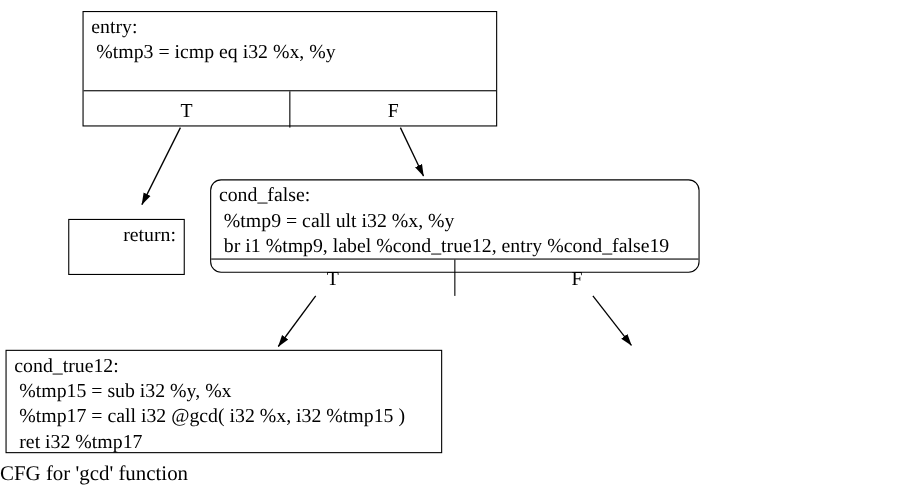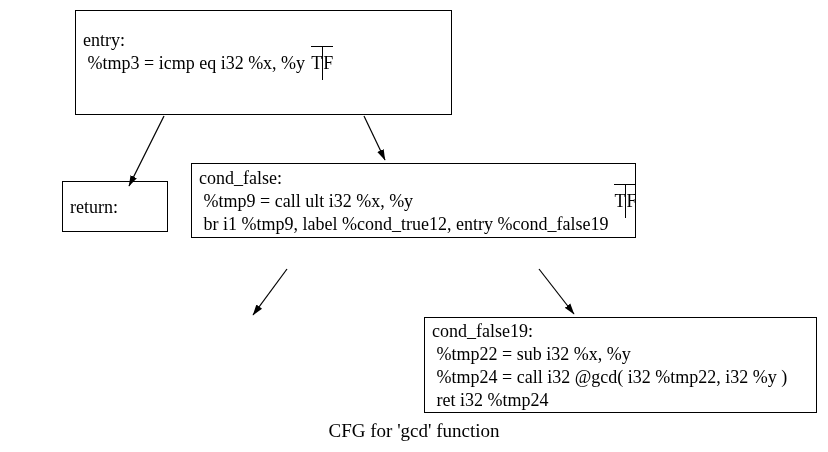--- a/index.html
+++ b/index.html
@@ -16,22 +16,21 @@
     font-size: 18px;
     color: #000000;
     overflow: hidden;
   }
   .node {
     position: absolute;
     box-sizing: border-box;
     background: #ffffff;
     border: 1.5px solid #000000;
     display: flex;
-    flex-direction: row;
-    align-items: center;
+    flex-direction: column;
   }
   .node .body {
     flex: 1;
     padding: 2px 6px 0 7px;
     overflow: visible;
   }
   .node .line {
     white-space: pre;
     line-height: 23px;
     height: 23px;
@@ -62,68 +61,67 @@
   }
   #edges line {
     stroke: #000000;
     stroke-width: 1.2;
   }
   .caption {
     position: absolute;
     left: 0;
     top: 419px;
     width: 828px;
-    text-align: center;
     font-size: 19px;
     line-height: 23px;
   }
 </style>
 </head>
 <body>
 
 <div id="canvas">
 
   <div class="node" style="left:75px; top:10px; width:377px; height:105px;">
     <div class="body" style="flex:none; height:69px;">
       <div class="line">entry:</div>
       <div class="line"> %tmp3 = icmp eq i32 %x, %y</div>
     </div>
     <div class="tf-row">
       <div class="tf-cell">T</div>
       <div class="tf-cell">F</div>
     </div>
   </div>
 
-  <div class="node" style="left:62px; top:181px; width:106px; height:51px;">
+  <div class="node" style="left:62px; top:199px; width:106px; height:51px;padding-left:42px;">
     <div class="body">
       <div class="line">return:</div>
     </div>
   </div>
 
-  <div class="node" style="left:191px; top:163px; width:445px; height:75px;">
+  <div class="node" style="left:191px; top:163px; width:445px; height:85px;border-radius:10px;">
     <div class="body" style="flex:none; height:69px;">
       <div class="line">cond_false:</div>
       <div class="line"> %tmp9 = call ult i32 %x, %y</div>
       <div class="line"> br i1 %tmp9, label %cond_true12, entry %cond_false19</div>
     </div>
     <div class="tf-row">
       <div class="tf-cell">T</div>
       <div class="tf-cell">F</div>
     </div>
   </div>
 
-
-  <div class="node" style="left:424px; top:317px; width:393px; height:96px;">
+  <div class="node" style="left:5px; top:318px; width:397px; height:94px;">
     <div class="body">
-      <div class="line">cond_false19:</div>
-      <div class="line"> %tmp22 = sub i32 %x, %y</div>
-      <div class="line"> %tmp24 = call i32 @gcd( i32 %tmp22, i32 %y )</div>
-      <div class="line"> ret i32 %tmp24</div>
+      <div class="line">cond_true12:</div>
+      <div class="line"> %tmp15 = sub i32 %y, %x</div>
+      <div class="line"> %tmp17 = call i32 @gcd( i32 %x, i32 %tmp15 )</div>
+      <div class="line"> ret i32 %tmp17</div>
     </div>
   </div>
+
 
   <svg id="edges" viewBox="0 0 828 452">
     <defs>
       <marker id="arrowhead" markerWidth="12" markerHeight="10" refX="10.5" refY="4.5" orient="auto" markerUnits="userSpaceOnUse">
         <polygon points="0,1 11,4.5 0,8" fill="#000000"></polygon>
       </marker>
     </defs>
     <line x1="164" y1="116" x2="129" y2="186" marker-end="url(#arrowhead)"></line>
     <line x1="364" y1="116" x2="385" y2="160" marker-end="url(#arrowhead)"></line>
     <line x1="287" y1="269" x2="253" y2="315" marker-end="url(#arrowhead)"></line>

